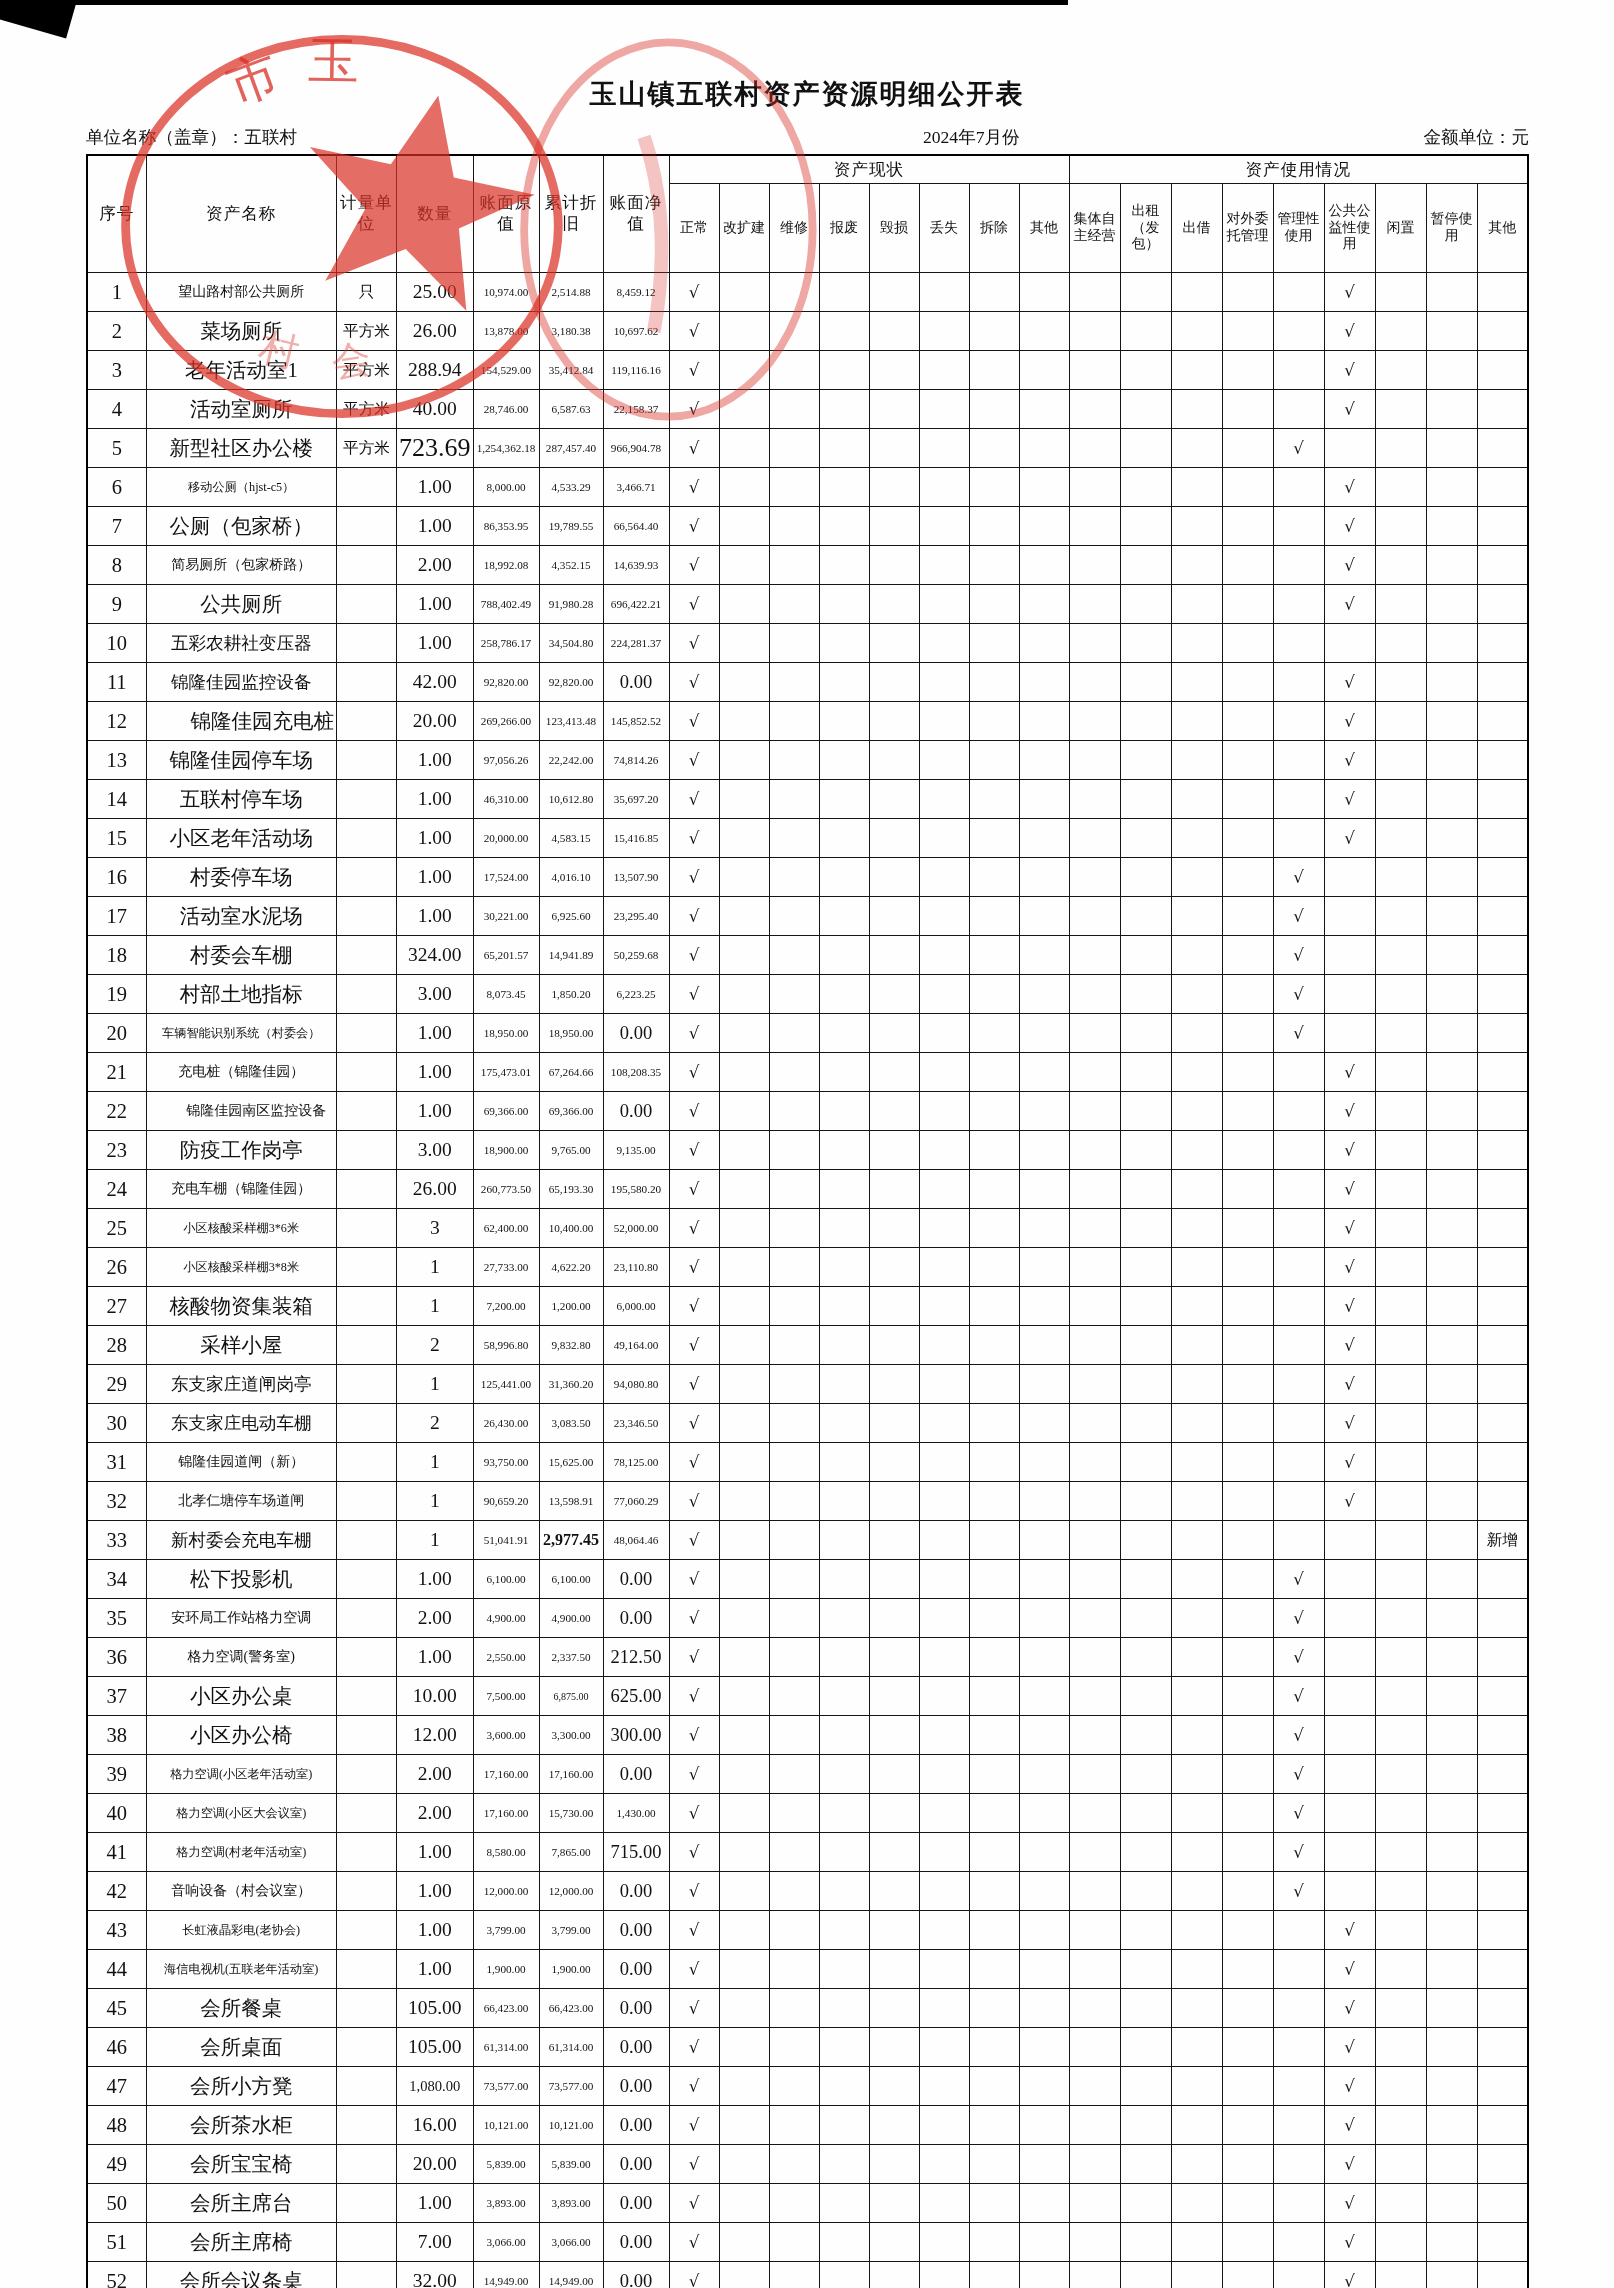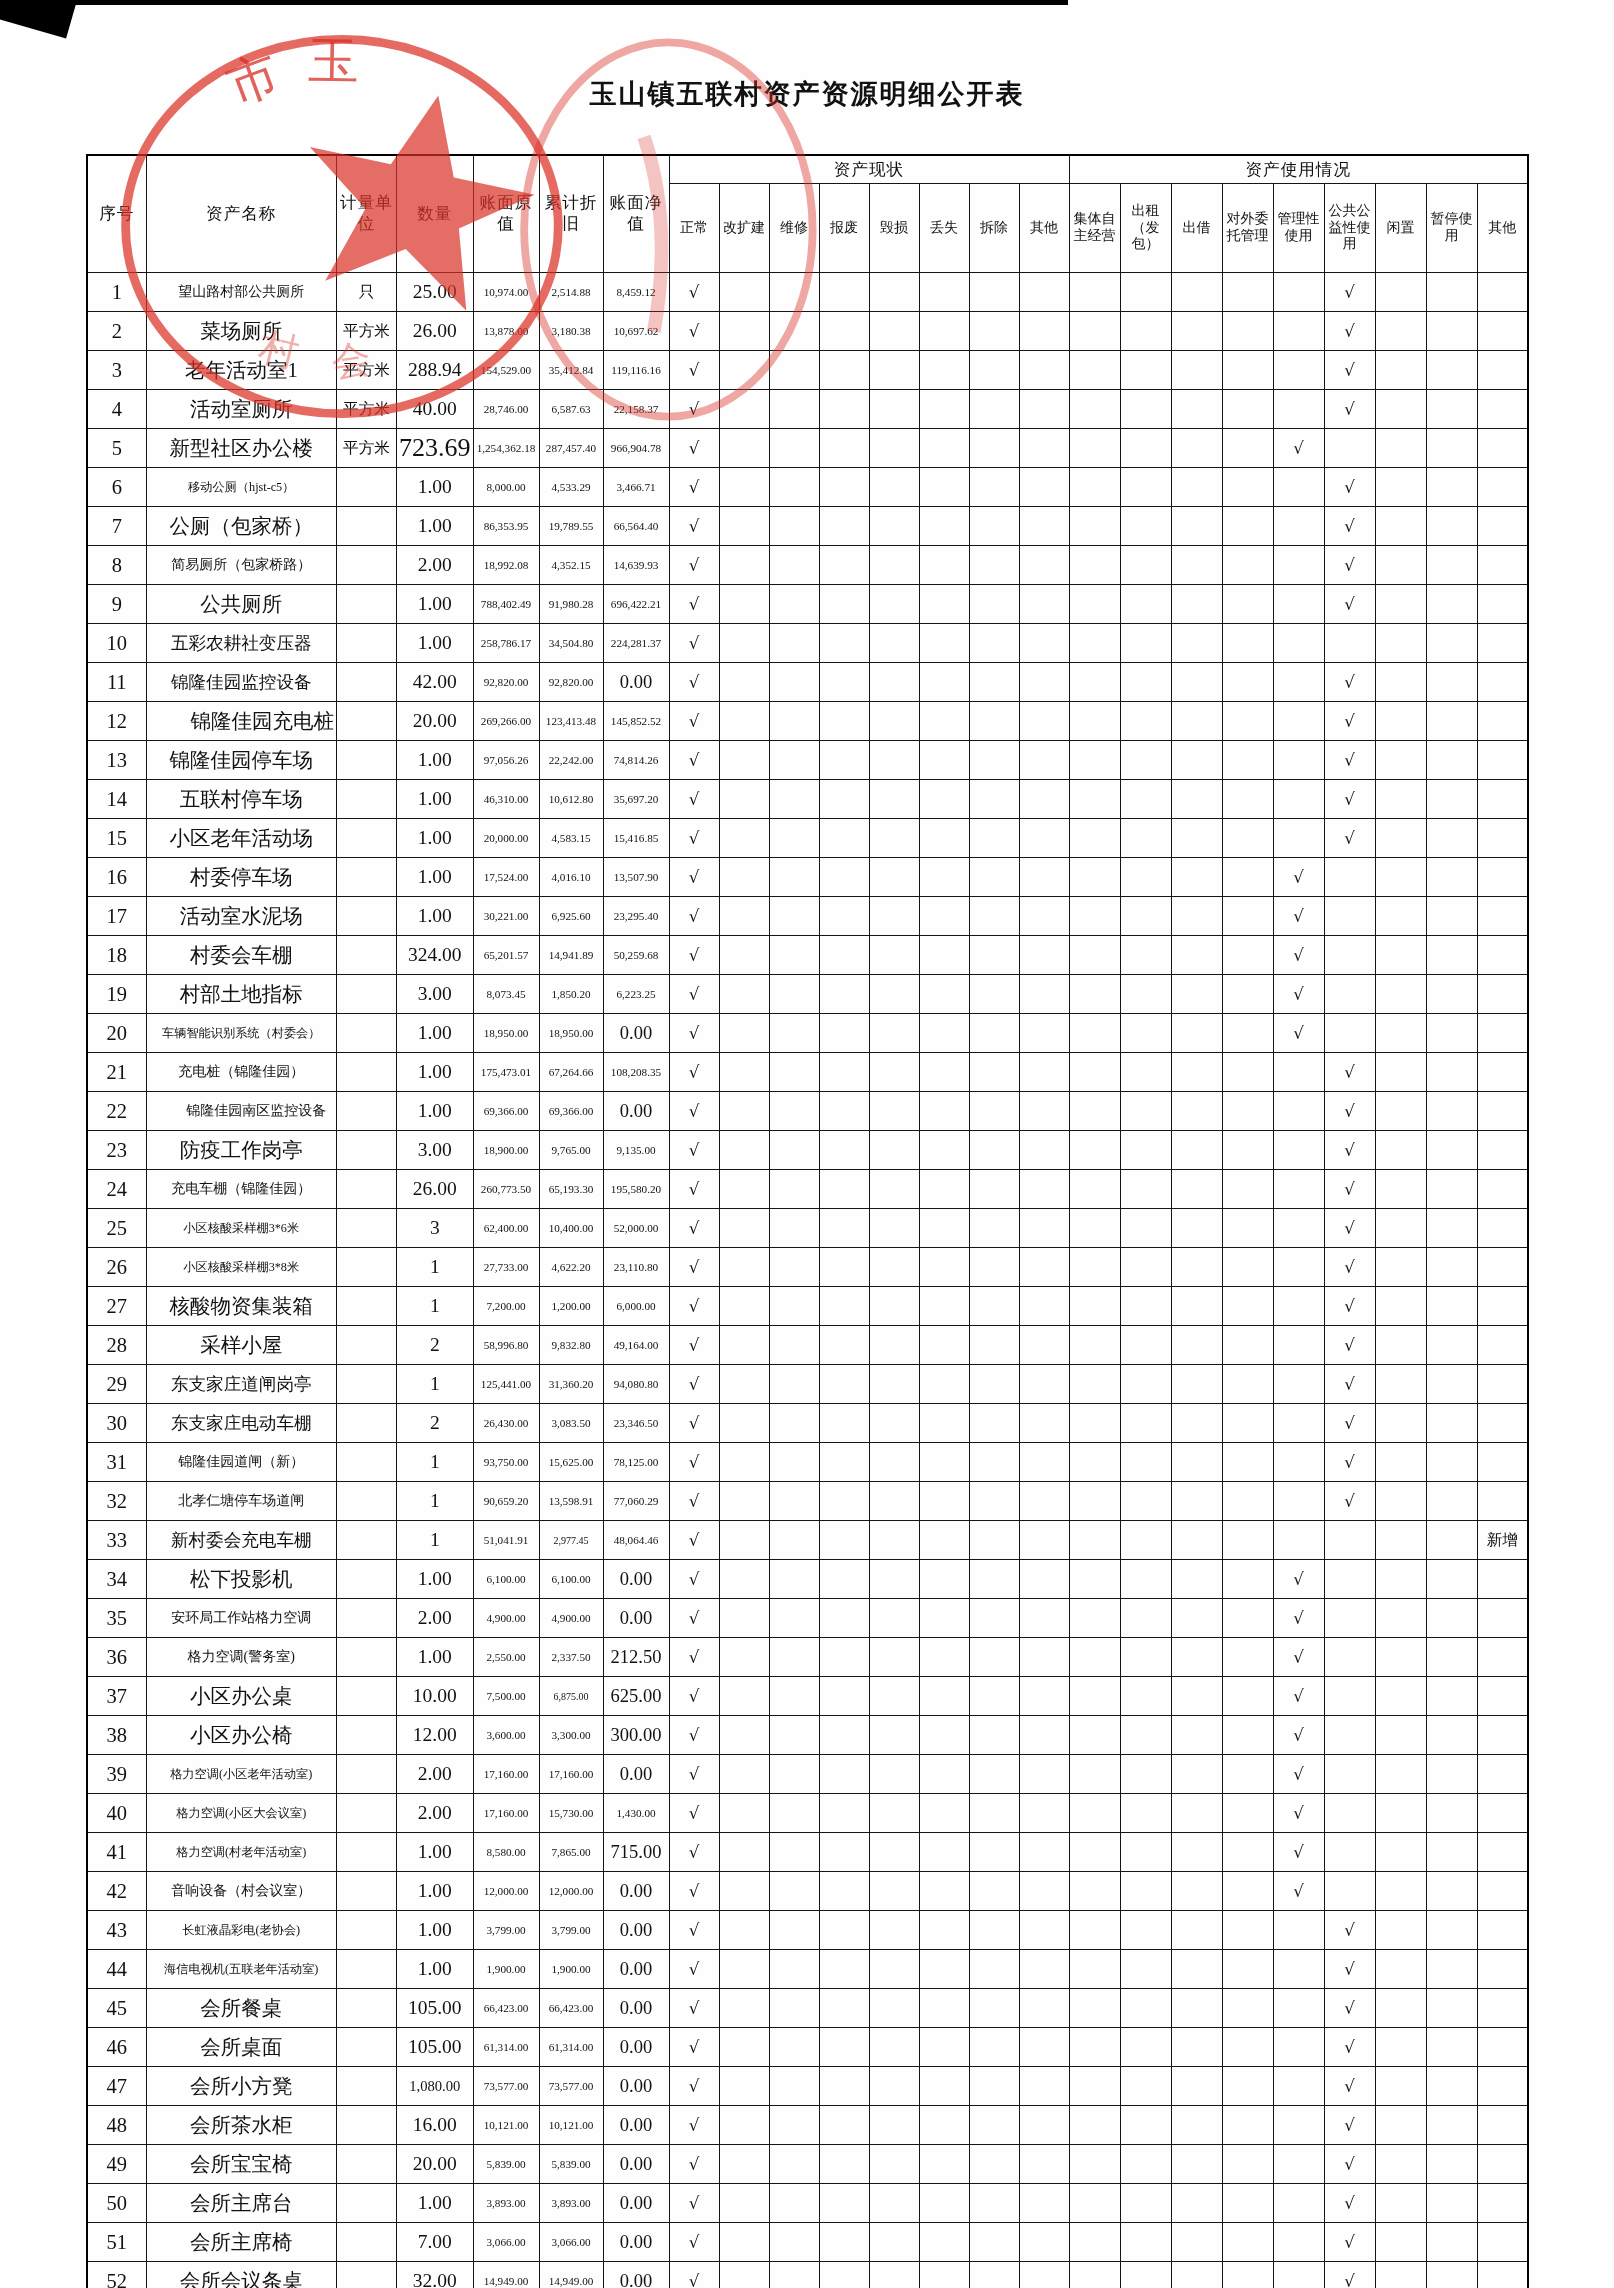--- a/index.html
+++ b/index.html
@@ -56,20 +56,25 @@
 </head>
 <body>
 
 <div class="sheet">
 
   <div class="artifact-top"></div>
   <div class="artifact-corner"></div>
 
   <div class="title">玉山镇五联村资产资源明细公开表</div>
 
+  <div class="meta">
+    <span class="m-left">单位名称（盖章）：五联村</span>
+    <span class="m-center">2024年7月份</span>
+    <span class="m-right">金额单位：元</span>
+  </div>
 
   <table class="assets">
     <colgroup id="cols">
         <col style="width: 59px;">
         <col style="width: 161px;">
         <col style="width: 60px;">
         <col style="width: 60px;">
         <col style="width: 66px;">
         <col style="width: 64px;">
         <col style="width: 66px;">
@@ -955,21 +960,21 @@
           <td class="chk"></td>
           <td class="chk"></td>
           <td class="chk"></td>
         </tr>
         <tr>
           <td class="seq">33</td>
           <td class="name" style="font-size: 17.6px;">新村委会充电车棚</td>
           <td class="unit"></td>
           <td class="qty" style="font-size: 19.5px;">1</td>
           <td class="money" style="font-size: 11.2px;">51,041.91</td>
-          <td class="money" style="font-size: 10px;">2,977.45</td>
+          <td class="money" style="font-size: 16px; font-weight: bold;">2,977.45</td>
           <td class="money" style="font-size: 11.2px;">48,064.46</td>
           <td class="chk">√</td>
           <td class="chk"></td>
           <td class="chk"></td>
           <td class="chk"></td>
           <td class="chk"></td>
           <td class="chk"></td>
           <td class="chk"></td>
           <td class="chk"></td>
           <td class="chk"></td>

